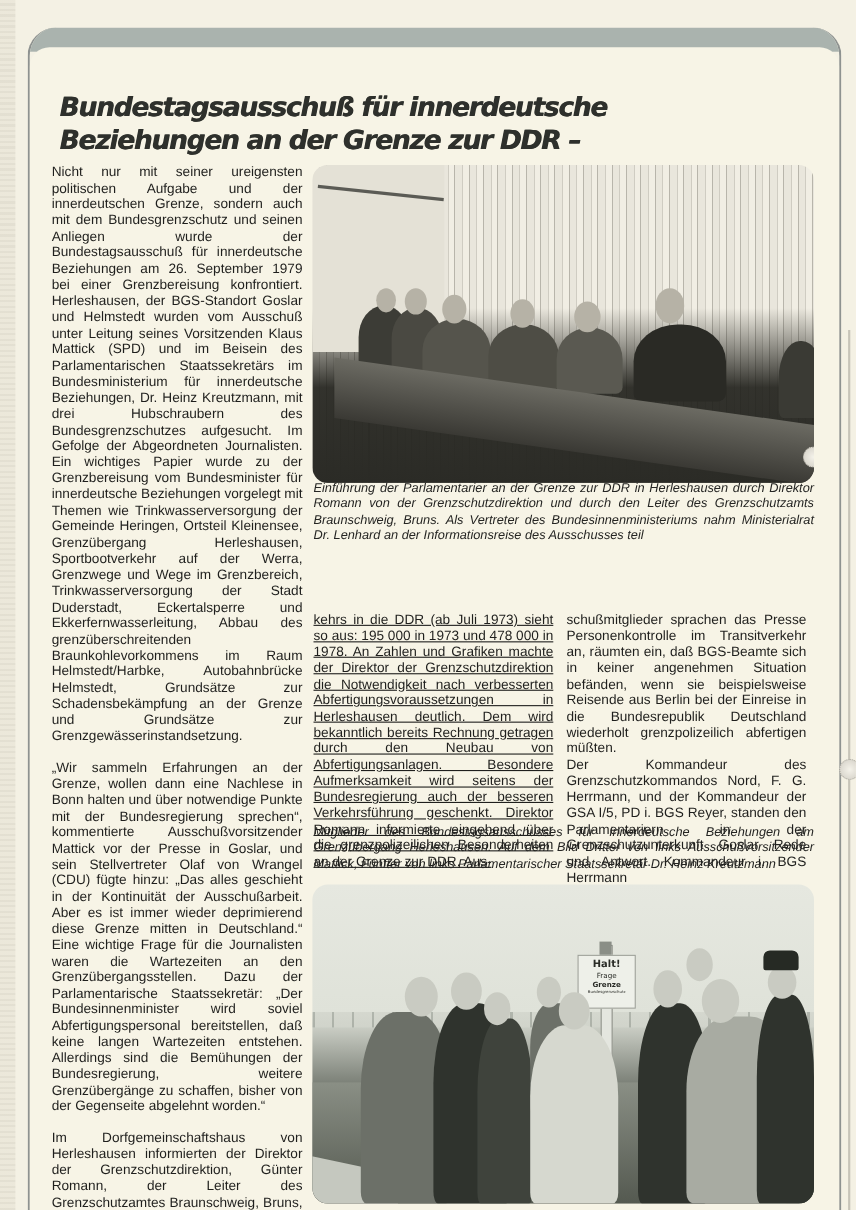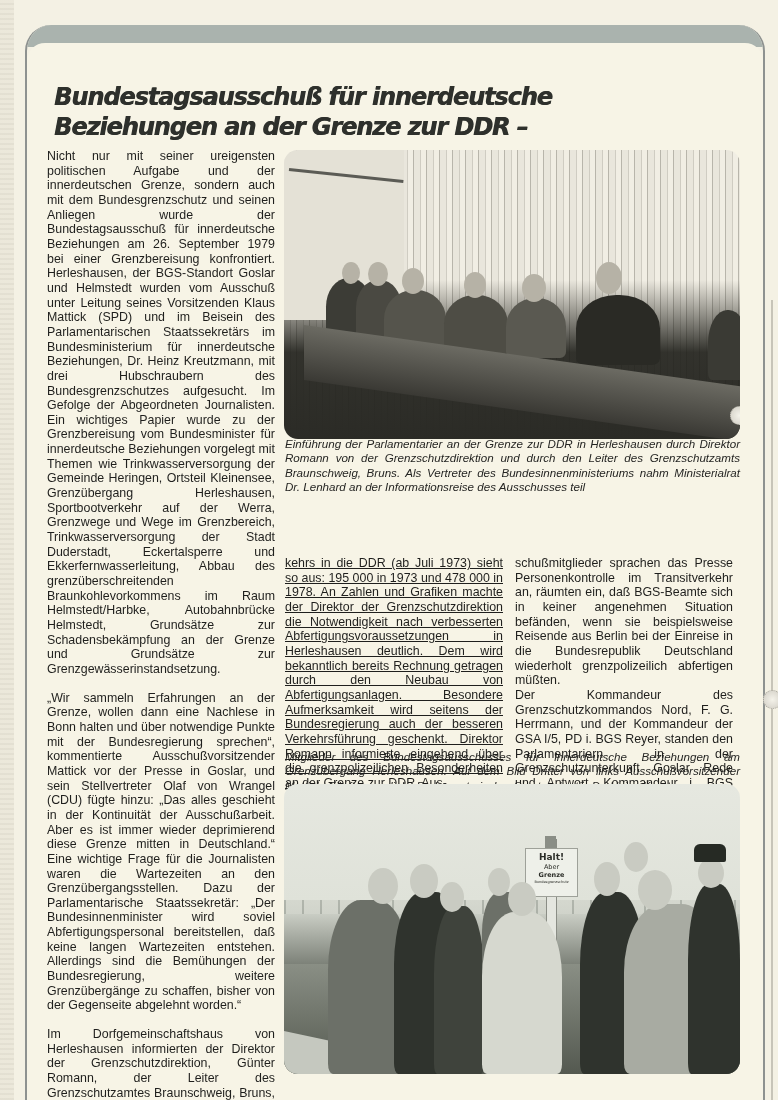--- a/index.html
+++ b/index.html
@@ -94,21 +94,21 @@
     }
     .photo-1 .person {
       position: absolute; border-radius: 48% 48% 10% 10%;
       background: #3c3c36;
     }
     .photo-1 .head {
       position: absolute; border-radius: 50%;
       background: #b6b2a6;
     }
     .photo-2 {
-      left: 284px; top: 784px; width: 456px; height: 290px;
+      left: 284px; top: 804px; width: 456px; height: 290px;
       background: linear-gradient(180deg, #e6e8e0 0%, #dfe2d9 40%, #7d8279 62%, #5f645b 100%);
     }
     .photo-2 .field {
       position: absolute; left: 0; top: 180px; width: 100%; height: 110px;
       background: linear-gradient(180deg, #8a8f85 0%, #545950 100%);
     }
     .photo-2 .road {
       position: absolute; left: -10px; top: 255px; width: 90px; height: 40px;
       background: #c5c8bf; transform: rotate(12deg);
     }
@@ -213,21 +213,21 @@
 
 <div class="photo photo-2">
   <div class="fence"></div>
   <div class="field"></div>
   <div class="road"></div>
 
   <div class="sign-post"></div>
   <div class="sign-post-top"></div>
   <div class="sign">
     <span class="l1">Halt!</span>
-    <span class="l2">Aber</span>
+    <span class="l2">Frage</span>
     <span class="l3">Grenze</span>
     <span class="l4">Bundesgrenzschutz</span>
   </div>
 
   <div class="person mid" style="left:44px;top:116px;width:82px;height:174px;"></div>
   <div class="head" style="left:84px;top:84px;width:30px;height:36px;"></div>
   <div class="person" style="left:110px;top:108px;width:70px;height:182px;"></div>
   <div class="head" style="left:126px;top:80px;width:28px;height:34px;"></div>
   <div class="person" style="left:150px;top:122px;width:50px;height:168px;background:#3f433c;"></div>
   <div class="head" style="left:156px;top:98px;width:24px;height:30px;"></div>

